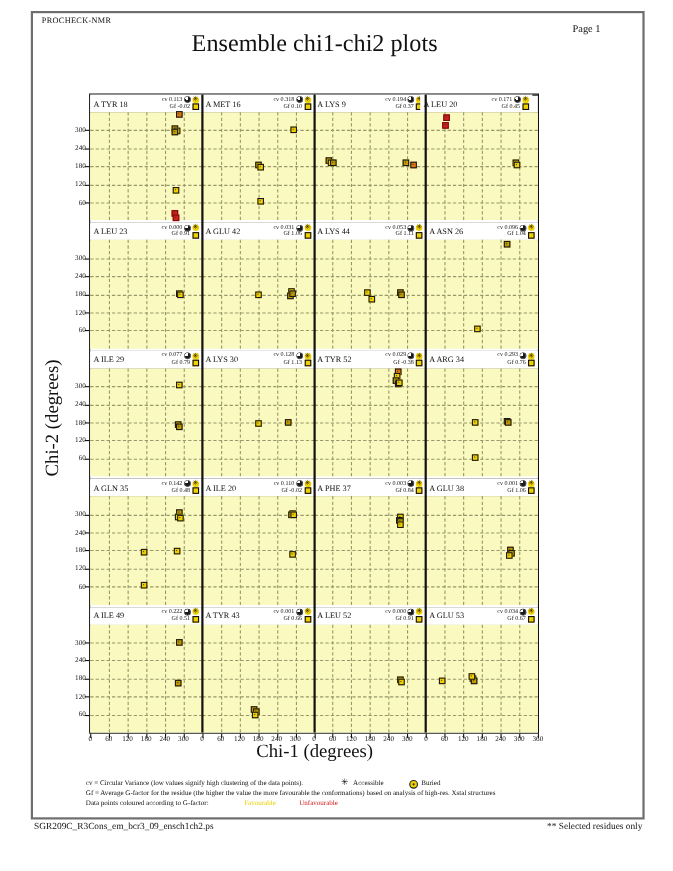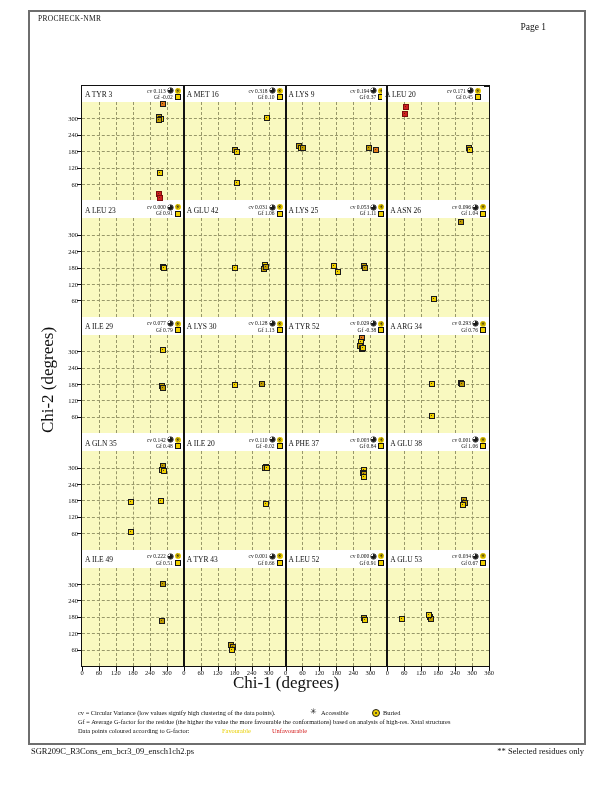--- a/index.html
+++ b/index.html
@@ -50,27 +50,28 @@
   .footer-r{position:absolute;right:28px;top:746px;font-size:8.5px;}
 </style>
 </head>
 <body>
 
 <div id="stage">
   <div class="page-border"></div>
 
   <div class="app-name">PROCHECK-NMR</div>
   <div class="page-num">Page  1</div>
+  <div class="title">Ensemble chi1-chi2 plots</div>
 
   <div id="plotgrid">
       <div class="abs grid-box" style="left: 80.5px; top: 84.5px; width: 407px; height: 580px;"></div>
       <div class="hline" style="left: 82px; top: 86px; width: 407px;"></div>
       <div class="hline" style="left: 82px; top: 102px; width: 407px;"></div>
       <div class="res-head" style="left: 82px; top: 86px; width: 101.75px; height: 16px;">
-        <span class="rname">A TYR 3</span>
+        <span class="rname">A TYR 18</span>
         <span class="rstats">
           <span class="rline">
             <span>cv 0.113</span>
             <span class="pie"></span>
             <span class="starwrap">✳</span>
           </span>
           <span class="rline">
             <span>Gf -0.02</span>
             <span class="sq"></span>
           </span>
@@ -260,21 +261,21 @@
         <div class="gvl" style="left: 67.8333px; top: 0px;"></div>
         <div class="ghl" style="left: 0px; top: 32.8px;"></div>
         <div class="gvl" style="left: 84.7917px; top: 0px;"></div>
         <div class="ghl" style="left: 0px; top: 16.4px;"></div>
         <div class="pt pf" title="A GLU 24" style="left: 48.4403px; top: 46.2px;"></div>
         <div class="pt pf" title="A GLU 24" style="left: 78.1174px; top: 44.0133px;"></div>
         <div class="pt pd" title="A GLU 24" style="left: 77.5521px; top: 47.84px;"></div>
         <div class="pt pd" title="A GLU 24" style="left: 78.9653px; top: 45.9267px;"></div>
       </div>
       <div class="res-head" style="left: 285.5px; top: 202.4px; width: 101.75px; height: 16px;">
-        <span class="rname">A LYS 25</span>
+        <span class="rname">A LYS 44</span>
         <span class="rstats">
           <span class="rline">
             <span>cv 0.053</span>
             <span class="pie"></span>
             <span class="starwrap">✳</span>
           </span>
           <span class="rline">
             <span>Gf 1.11</span>
             <span class="sq"></span>
           </span>

